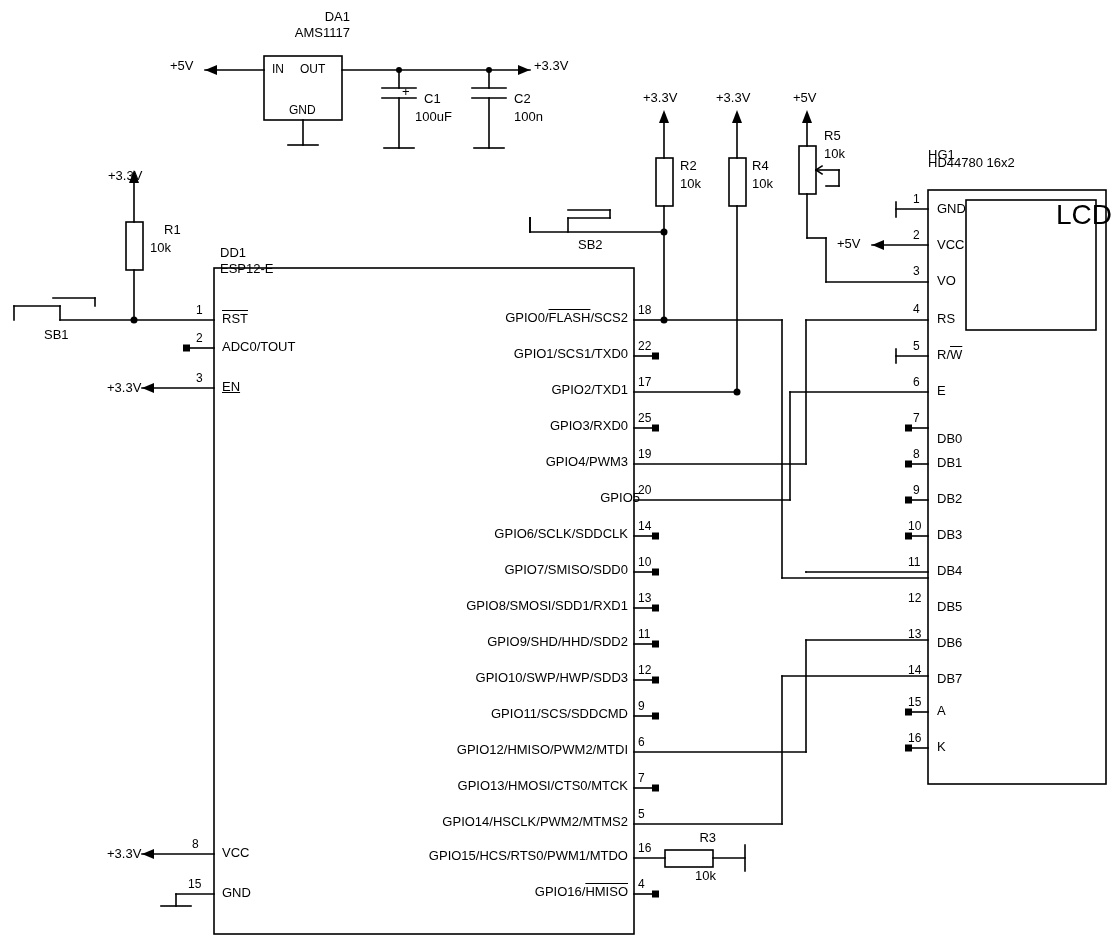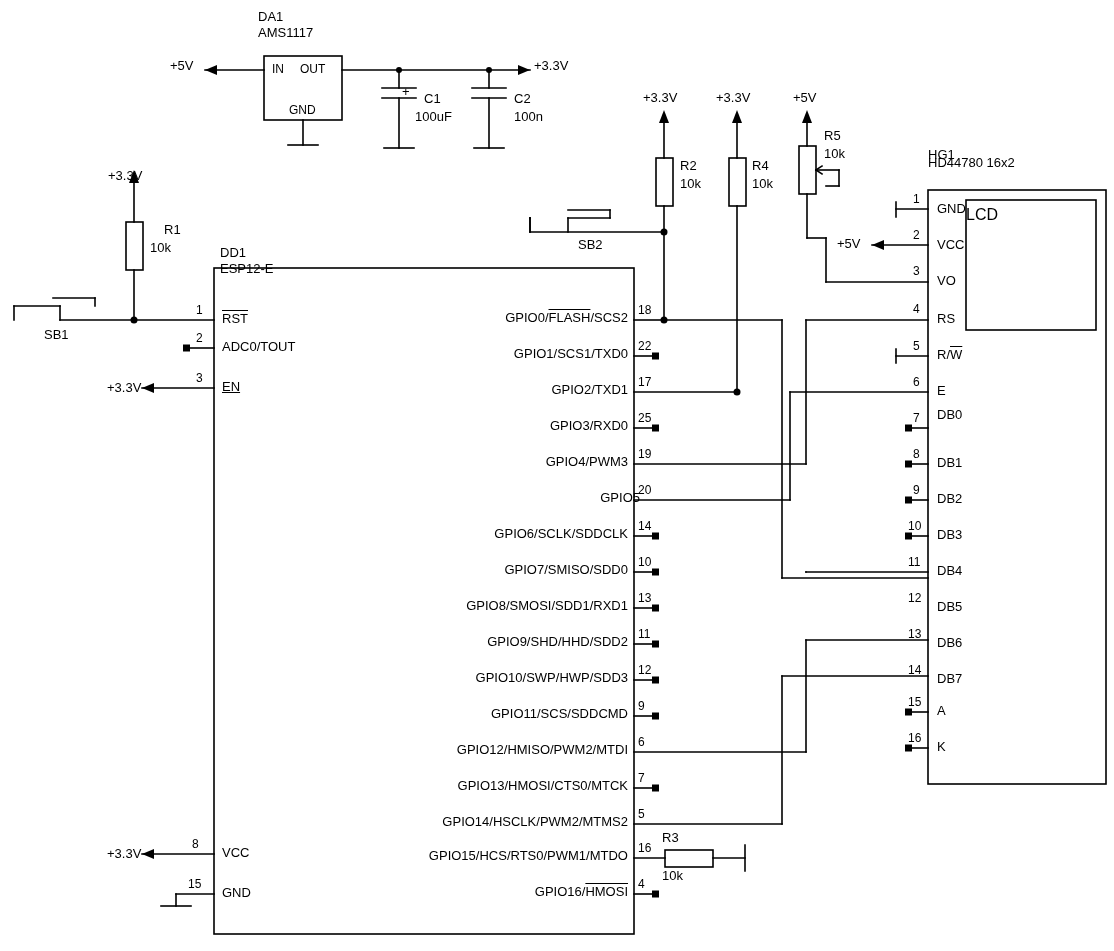--- a/index.html
+++ b/index.html
@@ -22,21 +22,21 @@
     top: 0;
   }
   .lbl {
     position: absolute;
     font-size: 13px;
     line-height: 14px;
     white-space: nowrap;
     color: #000;
   }
   .lbl.r { text-align: right; }
-  .lbl.c { text-align: left; }
+  .lbl.c { text-align: right; }
   .small { font-size: 12px; }
   .ovl { text-decoration: overline; }
 </style>
 </head>
 <body>
 
 <div id="sheet">
 
   <svg width="1114" height="951" viewBox="0 0 1114 951">
     <g stroke="#000" stroke-width="1.6" fill="none" stroke-linecap="square">
@@ -270,21 +270,21 @@
   <div class="lbl r" style="left:330px; top:527px; width:298px;">GPIO6/SCLK/SDDCLK</div>
   <div class="lbl r" style="left:330px; top:563px; width:298px;">GPIO7/SMISO/SDD0</div>
   <div class="lbl r" style="left:330px; top:599px; width:298px;">GPIO8/SMOSI/SDD1/RXD1</div>
   <div class="lbl r" style="left:330px; top:635px; width:298px;">GPIO9/SHD/HHD/SDD2</div>
   <div class="lbl r" style="left:330px; top:671px; width:298px;">GPIO10/SWP/HWP/SDD3</div>
   <div class="lbl r" style="left:330px; top:707px; width:298px;">GPIO11/SCS/SDDCMD</div>
   <div class="lbl r" style="left:330px; top:743px; width:298px;">GPIO12/HMISO/PWM2/MTDI</div>
   <div class="lbl r" style="left:330px; top:779px; width:298px;">GPIO13/HMOSI/CTS0/MTCK</div>
   <div class="lbl r" style="left:330px; top:815px; width:298px;">GPIO14/HSCLK/PWM2/MTMS2</div>
   <div class="lbl r" style="left:330px; top:849px; width:298px;">GPIO15/HCS/RTS0/PWM1/MTDO</div>
-  <div class="lbl r" style="left:330px; top:885px; width:298px;"><span>GPIO16/<span class="ovl">HMOSI</span></span></div>
+  <div class="lbl r" style="left:330px; top:885px; width:298px;"><span>GPIO16/<span class="ovl">HMISO</span></span></div>
 
   <div class="lbl small" style="left:638px; top:303px;">18</div>
   <div class="lbl small" style="left:638px; top:339px;">22</div>
   <div class="lbl small" style="left:638px; top:375px;">17</div>
   <div class="lbl small" style="left:638px; top:411px;">25</div>
   <div class="lbl small" style="left:638px; top:447px;">19</div>
   <div class="lbl small" style="left:638px; top:483px;">20</div>
   <div class="lbl small" style="left:638px; top:519px;">14</div>
   <div class="lbl small" style="left:638px; top:555px;">10</div>
   <div class="lbl small" style="left:638px; top:591px;">13</div>
@@ -311,21 +311,21 @@
 
   <div class="lbl" style="left:578px; top:238px;">SB2</div>
 
   <div class="lbl" style="left:837px; top:237px;">+5V</div>
 
   <div class="lbl c" style="left:662px; top:831px; width:54px;">R3</div>
   <div class="lbl c" style="left:662px; top:869px; width:54px;">10k</div>
 
   <div class="lbl" style="left:928px; top:148px;">HG1</div>
   <div class="lbl" style="left:928px; top:156px;">HD44780 16x2</div>
-  <div class="lbl c" style="left:966px; top:208px; width:146px; font-size:16px;">LCD</div>
+  <div class="lbl c" style="left:966px; top:208px; width:146px; font-size:28px;">LCD</div>
 
   <div class="lbl small" style="left:913px; top:192px;">1</div>
   <div class="lbl small" style="left:913px; top:228px;">2</div>
   <div class="lbl small" style="left:913px; top:264px;">3</div>
   <div class="lbl small" style="left:913px; top:302px;">4</div>
   <div class="lbl small" style="left:913px; top:339px;">5</div>
   <div class="lbl small" style="left:913px; top:375px;">6</div>
   <div class="lbl small" style="left:913px; top:411px;">7</div>
   <div class="lbl small" style="left:913px; top:447px;">8</div>
   <div class="lbl small" style="left:913px; top:483px;">9</div>
@@ -336,21 +336,21 @@
   <div class="lbl small" style="left:908px; top:663px;">14</div>
   <div class="lbl small" style="left:908px; top:695px;">15</div>
   <div class="lbl small" style="left:908px; top:731px;">16</div>
 
   <div class="lbl" style="left:937px; top:202px;">GND</div>
   <div class="lbl" style="left:937px; top:238px;">VCC</div>
   <div class="lbl" style="left:937px; top:274px;">VO</div>
   <div class="lbl" style="left:937px; top:312px;">RS</div>
   <div class="lbl" style="left:937px; top:348px;"><span>R/<span class="ovl">W</span></span></div>
   <div class="lbl" style="left:937px; top:384px;">E</div>
-  <div class="lbl" style="left:937px; top:408px;">DB0</div>
+  <div class="lbl" style="left:937px; top:432px;">DB0</div>
   <div class="lbl" style="left:937px; top:456px;">DB1</div>
   <div class="lbl" style="left:937px; top:492px;">DB2</div>
   <div class="lbl" style="left:937px; top:528px;text-align:right;">DB3</div>
   <div class="lbl" style="left:937px; top:564px;">DB4</div>
   <div class="lbl" style="left:937px; top:600px;">DB5</div>
   <div class="lbl" style="left:937px; top:636px;">DB6</div>
   <div class="lbl" style="left:937px; top:672px;">DB7</div>
   <div class="lbl" style="left:937px; top:704px;">A</div>
   <div class="lbl" style="left:937px; top:740px;">K</div>
 

